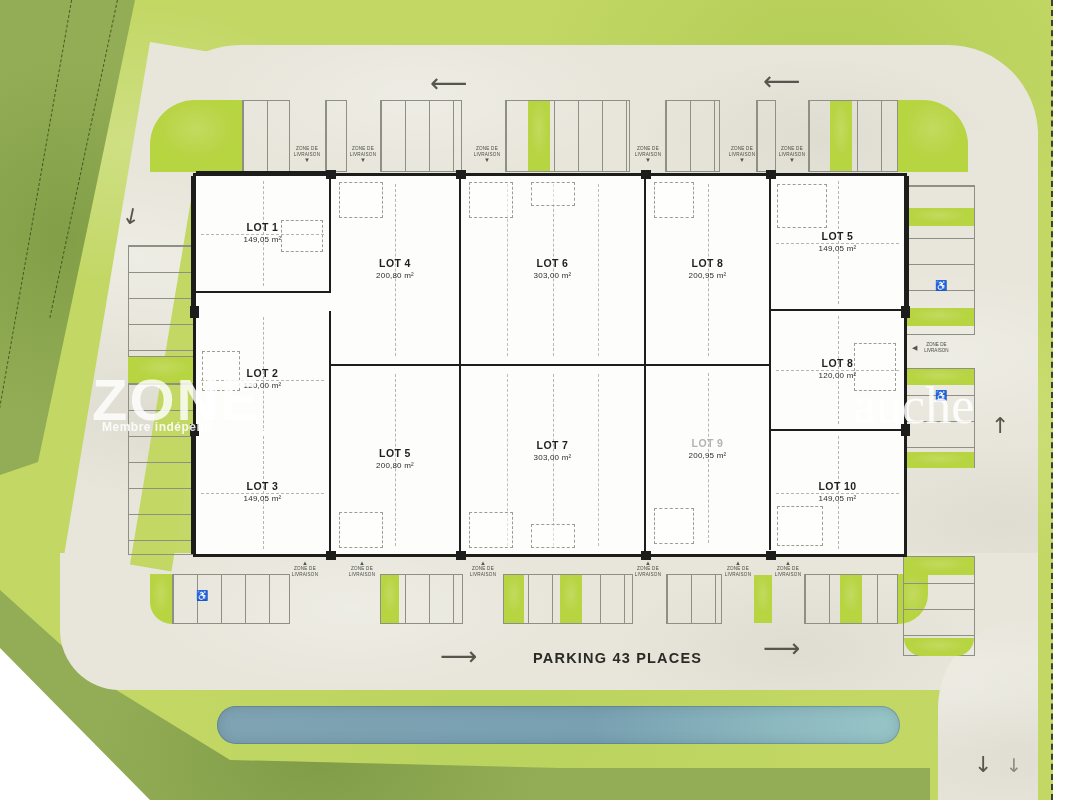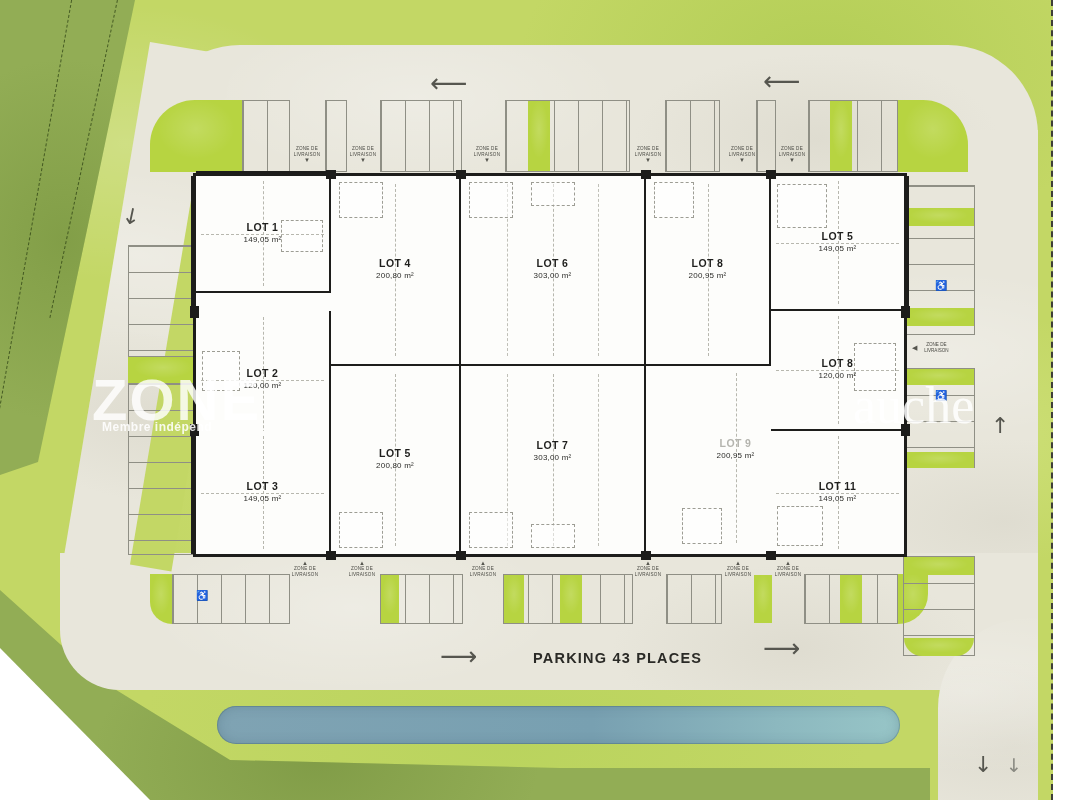--- a/index.html
+++ b/index.html
@@ -205,21 +205,21 @@
           <div class="lot-area">303,00 m²</div>
         </div>
     </div>
     <div class="lot bR bB" style="left:450px;top:0;width:125px;height:190px;">
       <div class="dbox" style="left:8px;top:6px;width:40px;height:36px;"></div>
       <div class="lot-label">
           <div class="lot-name">LOT 8</div>
           <div class="lot-area">200,95 m²</div>
         </div>
     </div>
-    <div class="lot bR lot9" style="left:450px;top:190px;width:125px;height:184px;margin-left:28px;">
+    <div class="lot bR lot9" style="left:450px;top:190px;width:125px;height:184px;">
       <div class="dbox" style="left:8px;bottom:6px;width:40px;height:36px;"></div>
       <div class="lot-label" style="transform:translateY(-90%);">
           <div class="lot-name">LOT 9</div>
           <div class="lot-area">200,95 m²</div>
         </div>
     </div>
     <div class="lot rowlot bB" style="left:575px;top:0;width:133px;height:135px;">
       <div class="dbox" style="left:6px;top:8px;width:50px;height:44px;"></div>
       <div class="lot-label">
           <div class="lot-name">LOT 5</div>
@@ -229,21 +229,21 @@
     <div class="lot rowlot bB" style="left:575px;top:135px;width:133px;height:120px;">
       <div class="dbox" style="right:8px;top:32px;width:42px;height:48px;"></div>
       <div class="lot-label">
           <div class="lot-name">LOT 8</div>
           <div class="lot-area">120,00 m²</div>
         </div>
     </div>
     <div class="lot rowlot" style="left:575px;top:255px;width:133px;height:123px;">
       <div class="dbox" style="left:6px;bottom:8px;width:46px;height:40px;"></div>
       <div class="lot-label">
-          <div class="lot-name">LOT 11</div>
+          <div class="lot-name">LOT 10</div>
           <div class="lot-area">149,05 m²</div>
         </div>
     </div>
 
     <div class="pier" style="left:130px;top:-6px;"></div>
     <div class="pier" style="left:260px;top:-6px;"></div>
     <div class="pier" style="left:445px;top:-6px;"></div>
     <div class="pier" style="left:570px;top:-6px;"></div>
     <div class="pier" style="left:130px;bottom:-6px;"></div>
     <div class="pier" style="left:260px;bottom:-6px;"></div>

